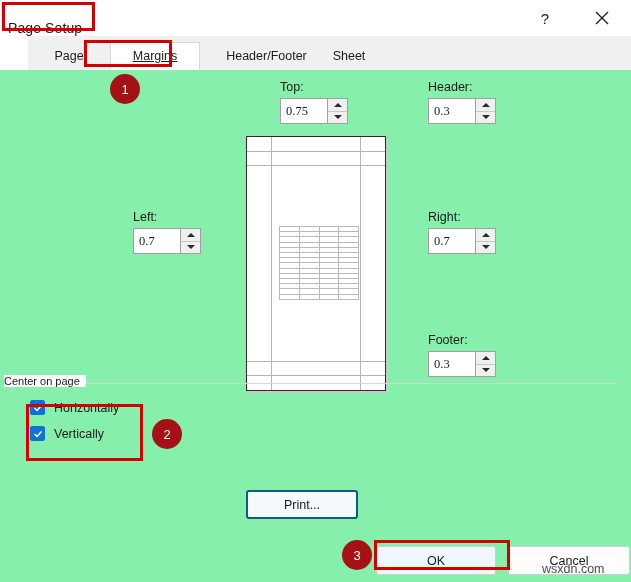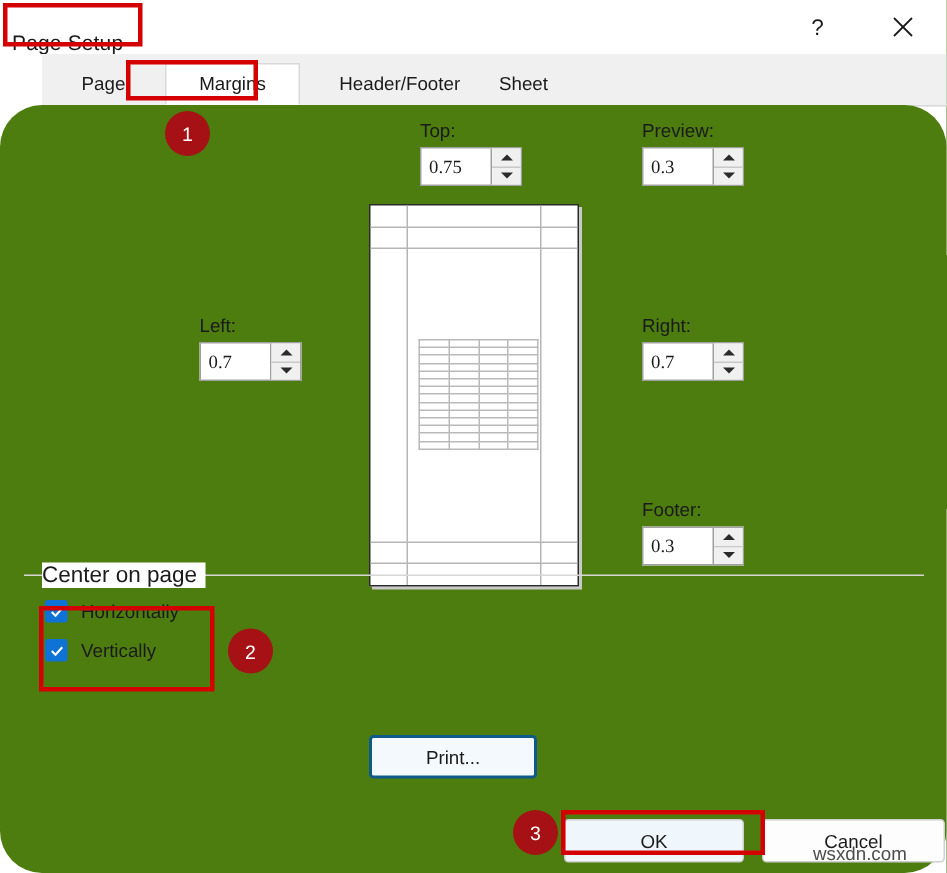--- a/index.html
+++ b/index.html
@@ -67,31 +67,30 @@
     color: #1b1b1b;
     cursor: default;
     box-sizing: border-box;
   }
   .tab.selected {
     background: #ffffff;
     border: 1px solid #d9d9d9;
     border-bottom: 1px solid #ffffff;
   }
   #tab-page     { left: 6px;   width: 70px; }
-  #tab-margins  { left: 82px;  width: 90px; }
+  #tab-margins  { left: 82px;  width: 90px; text-decoration: underline; }
   #tab-hf       { left: 176px; width: 125px; }
   #tab-sheet    { left: 283px; width: 76px; }
 
   
   #content {
     position: absolute;
     left: 0; top: 70px;
     width: 631px; height: 512px;
-    background: #4d7c0f;
-    border-radius: 28px;
+    background: #86efac;
   }
 
   
   .field-group { position: absolute; }
   .field-label {
     font-size: 12.5px;
     color: #1b1b1b;
     margin-bottom: 4px;
     display: block;
     white-space: nowrap;
@@ -185,22 +184,22 @@
   }
 
   
   #center-group {
     position: absolute;
     left: 0; top: 305px;
     width: 631px;
   }
   #center-group-label {
     position: absolute;
-    left: 28px; top: 0;
-    font-size: 15px;
+    left: 4px; top: 0;
+    font-size: 11px;
     color: #1b1b1b;
     background: #ffffff;
     padding-right: 6px;
     z-index: 2;
   }
   #center-group-line {
     position: absolute;
     left: 16px; top: 8px;
     width: 600px; height: 1px;
     background: #d6d6d6;
@@ -342,21 +341,21 @@
             <span class="tri-up"></span>
           </div>
         <div class="spin-btn down">
             <span class="tri-down"></span>
           </div>
       </div>
     </div>
   </div>
 
   <div class="field-group" id="grp-header">
-    <span class="field-label">Preview:</span>
+    <span class="field-label">Header:</span>
     <div class="spin-wrap">
       <input class="spin-input" type="text" value="0.3" style="">
       <div class="spin-btns">
         <div class="spin-btn up">
             <span class="tri-up"></span>
           </div>
         <div class="spin-btn down">
             <span class="tri-down"></span>
           </div>
       </div>

